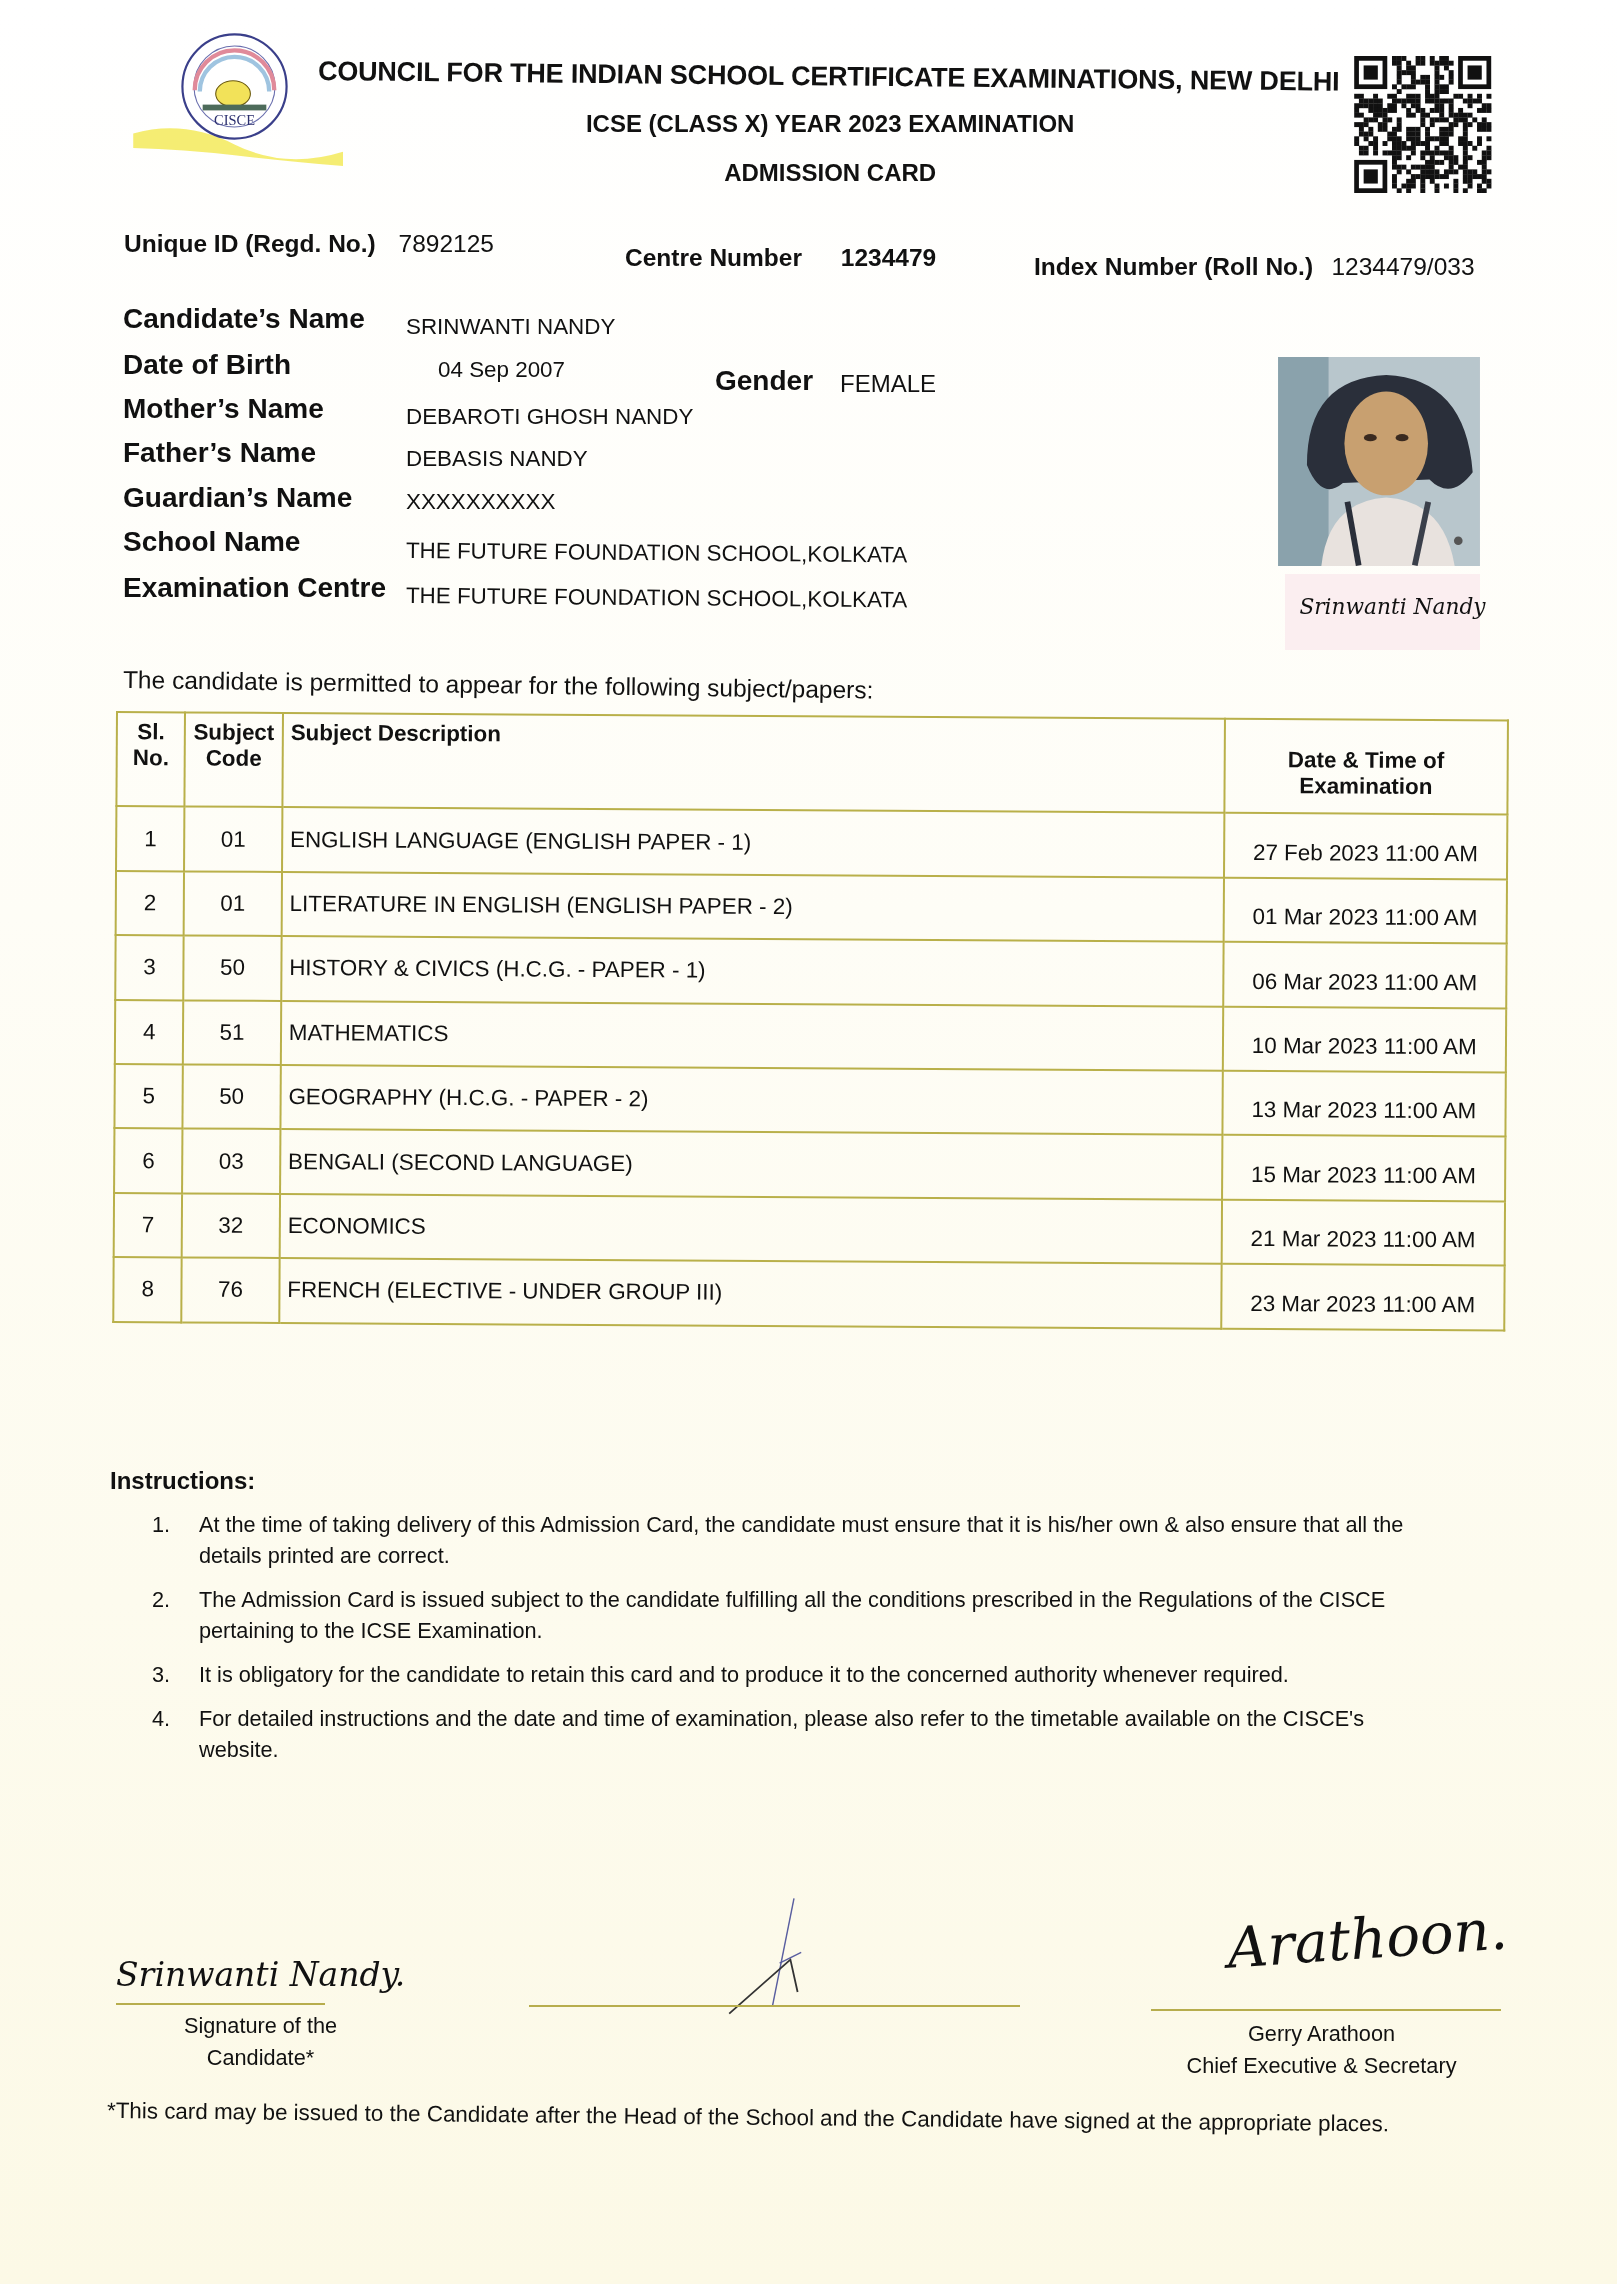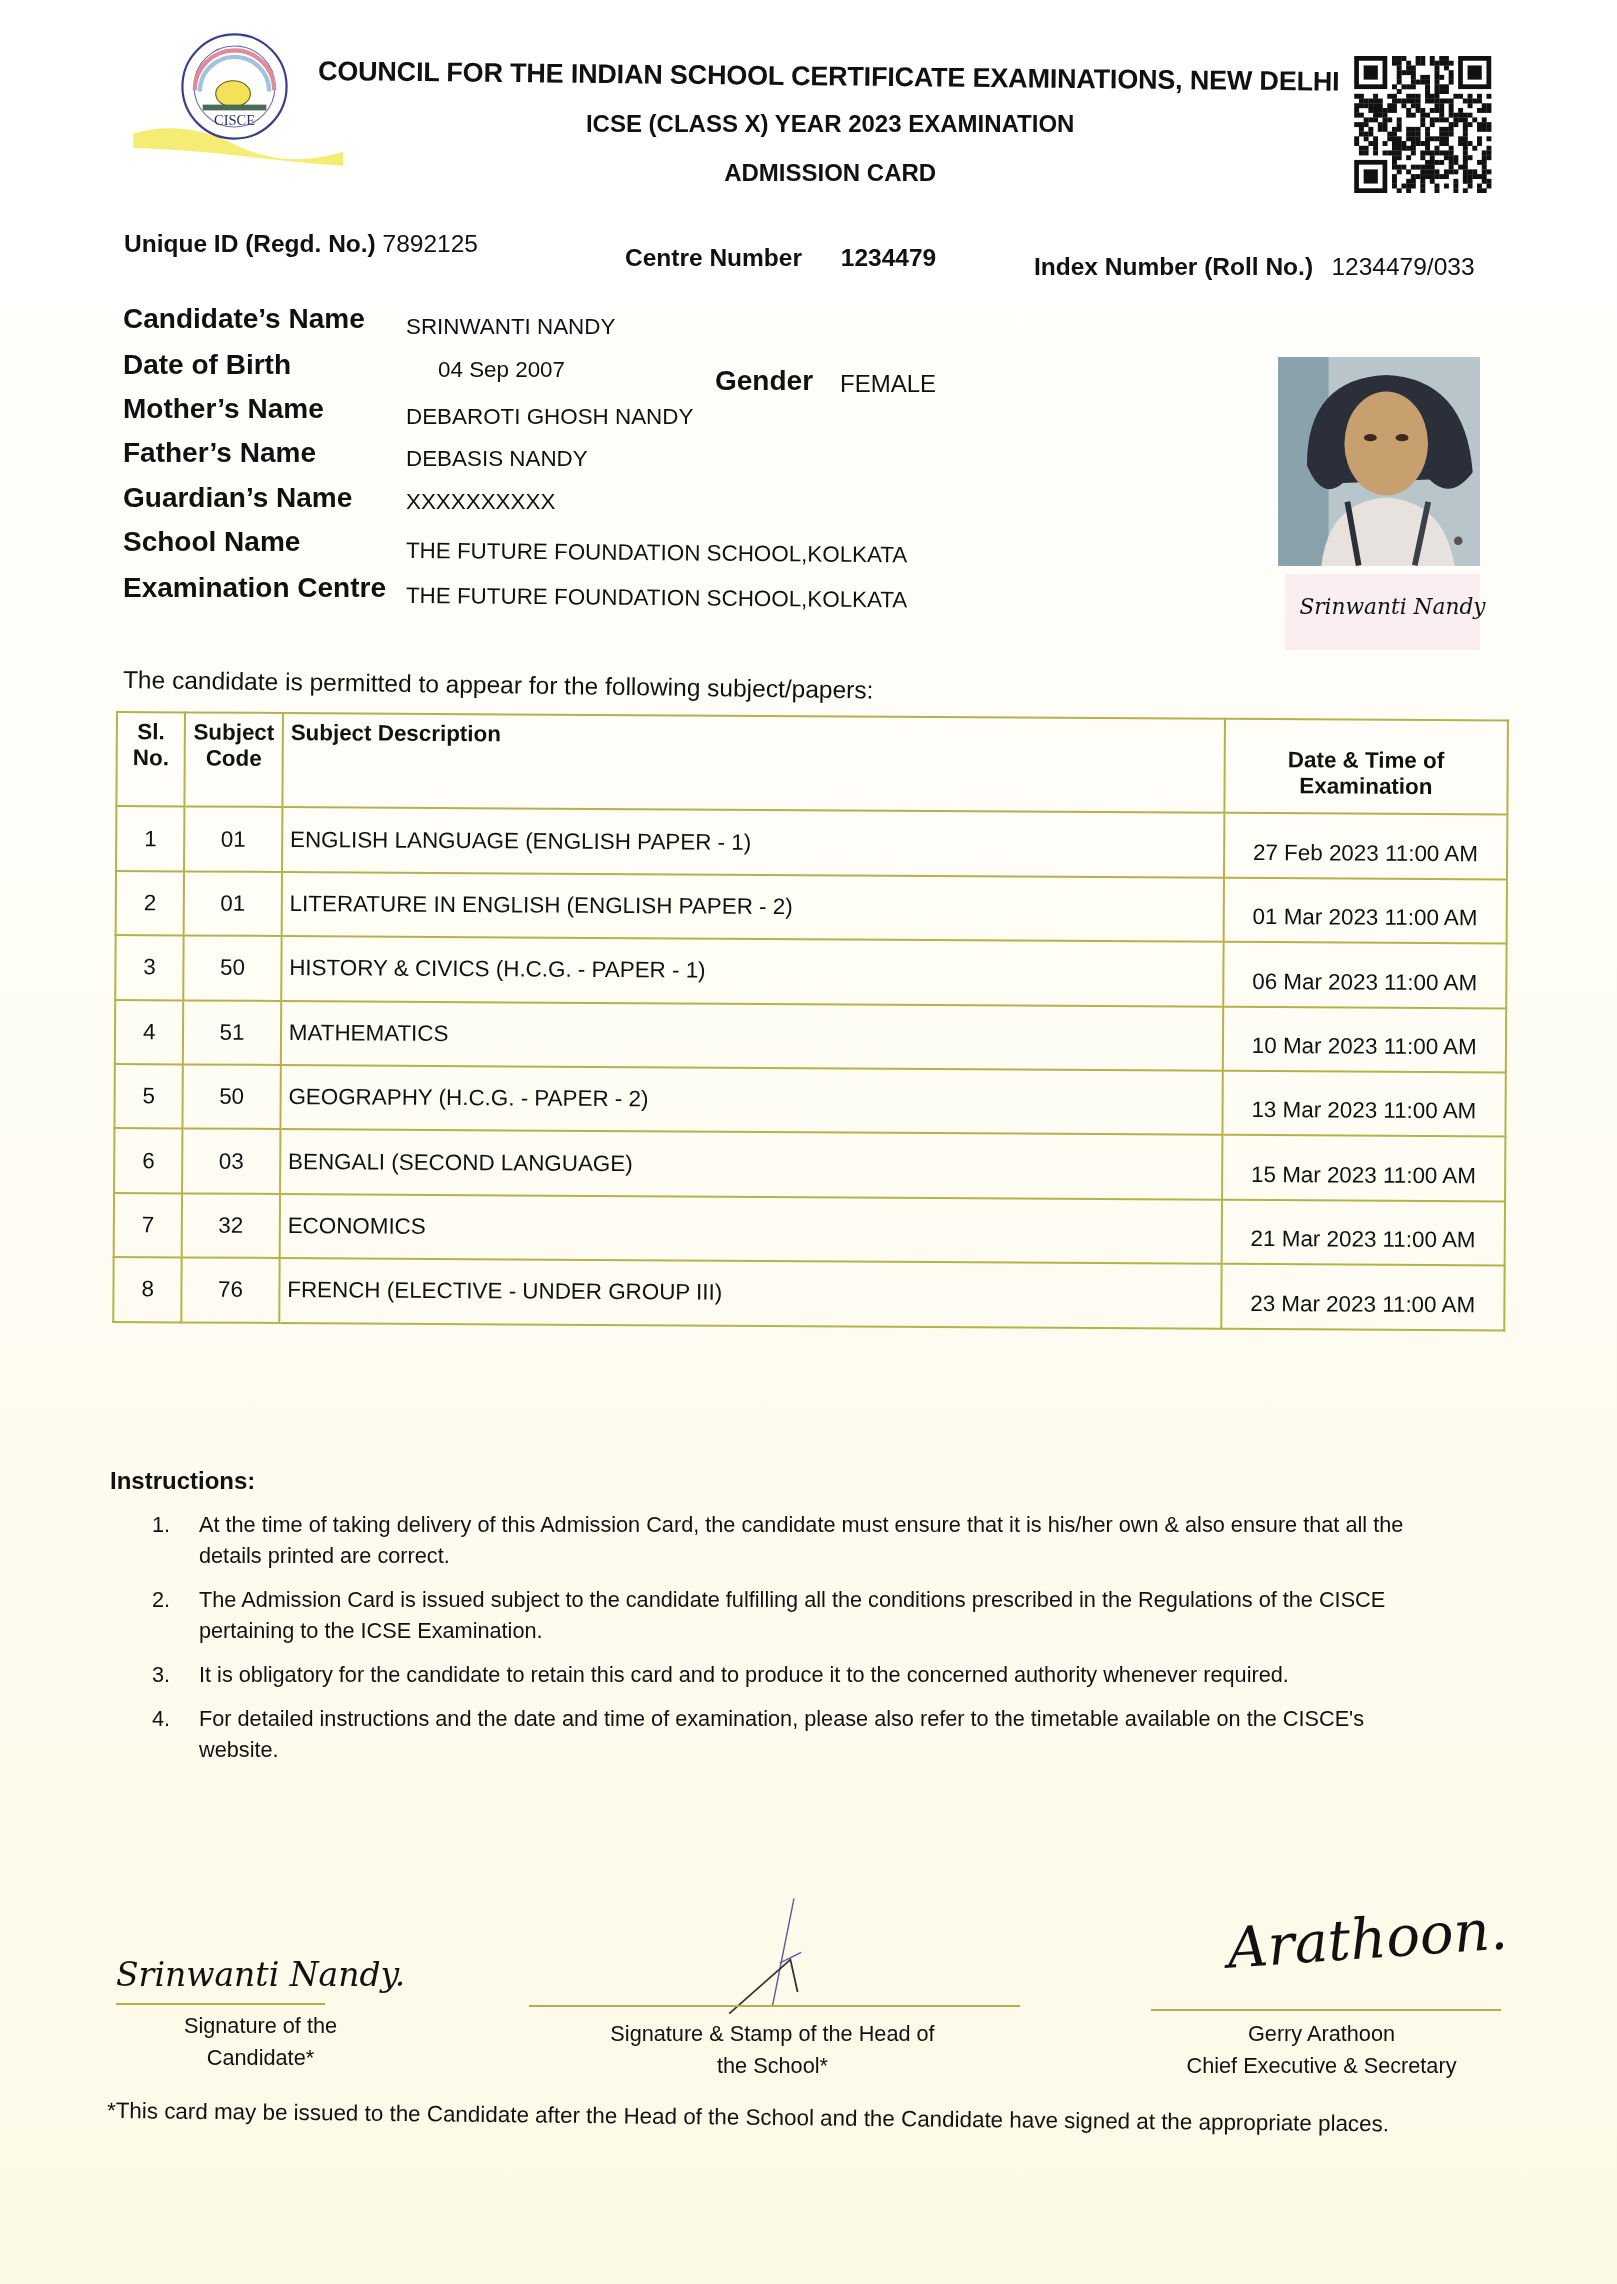--- a/index.html
+++ b/index.html
@@ -450,21 +450,21 @@
         <rect x="150.6896551724138" y="6.551724137931035" width="32.758620689655174" height="32.758620689655174" fill="#fff"></rect>
         <rect x="157.24137931034483" y="13.10344827586207" width="19.655172413793103" height="19.655172413793103" fill="#111"></rect>
         <rect x="0" y="144.13793103448276" width="45.862068965517246" height="45.862068965517246" fill="#111"></rect>
         <rect x="6.551724137931035" y="150.6896551724138" width="32.758620689655174" height="32.758620689655174" fill="#fff"></rect>
         <rect x="13.10344827586207" y="157.24137931034483" width="19.655172413793103" height="19.655172413793103" fill="#111"></rect>
       </svg>
   </div>
 
   <div class="abs id-row" style="left:124px; top:230px;">
     <span class="lbl">Unique ID (Regd. No.)</span>
-    <span style="margin-left:0;">7892125</span>
+    <span style="margin-left:16px;">7892125</span>
   </div>
   <div class="abs id-row" style="left:625px; top:244px;">
     <span class="lbl">Centre Number</span>
     <span style="margin-left:32px;font-weight:bold;">1234479</span>
   </div>
   <div class="abs id-row" style="left:1034px; top:253px;">
     <span class="lbl">Index Number (Roll No.)</span>
     <span style="margin-left:11.6px;">1234479/033</span>
   </div>
 
@@ -601,24 +601,20 @@
   </div>
 
   <div class="abs" style="left:686px; top:1891px;">
     <svg width="144" height="130" viewBox="0 0 200 180">
       <path d="M150 10 L120 160" stroke="#5a5fa0" stroke-width="2" fill="none"></path>
       <path d="M60 170 L145 95 L155 140" stroke="#333" stroke-width="2.5" fill="none"></path>
       <path d="M130 100 L160 85" stroke="#5a5fa0" stroke-width="2" fill="none"></path>
     </svg>
   </div>
   <div class="abs sig-line" style="left:529px; top:2005px; width:491px;"></div>
-  <div class="abs sig-cap" style="left:563px; top:2018px; width:419px;">
-    <div>Signature &amp; Stamp of the Head of</div>
-      <div>the School*</div>
-  </div>
 
   <div class="abs handsig" style="left:1227px; top:1906px; font-size:56px; white-space:nowrap; transform:rotate(-4deg);">Arathoon.</div>
   <div class="abs sig-line" style="left:1151px; top:2009px; width:350px;"></div>
   <div class="abs sig-cap" style="left:1141px; top:2018px; width:361px;">
     <div>Gerry Arathoon</div>
     <div>Chief Executive &amp; Secretary</div>
   </div>
 
   <div class="abs footnote">*This card may be issued to the Candidate after the Head of the School and the Candidate have signed at the appropriate places.</div>
 </div>

